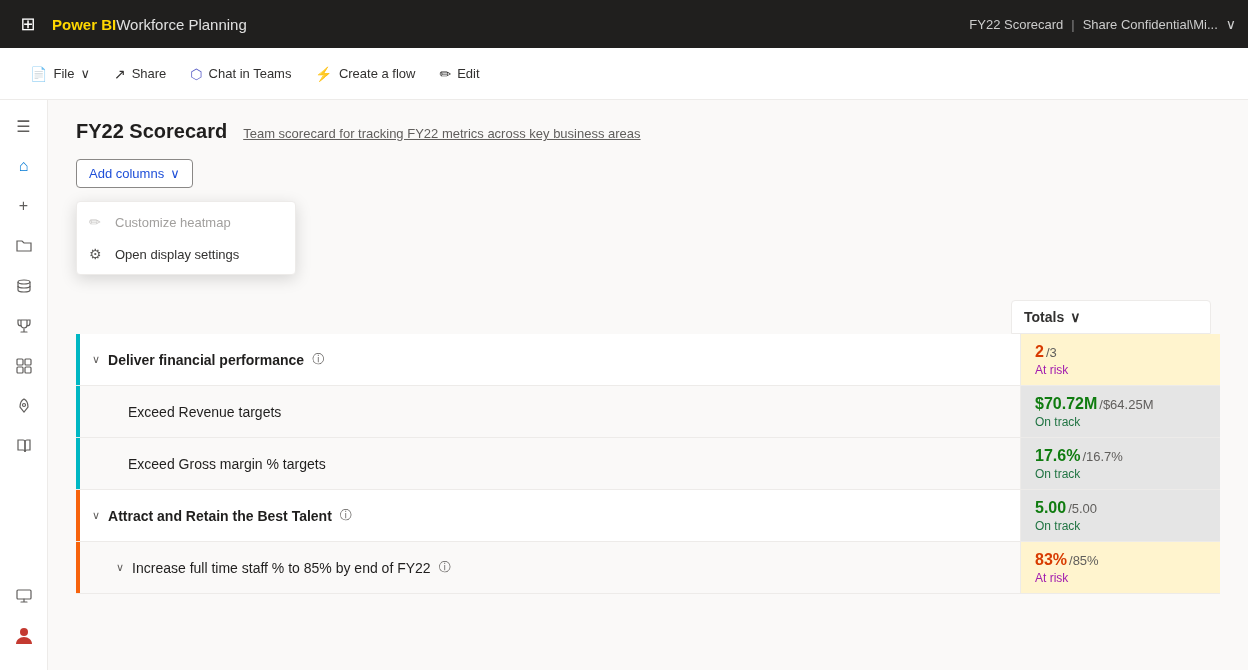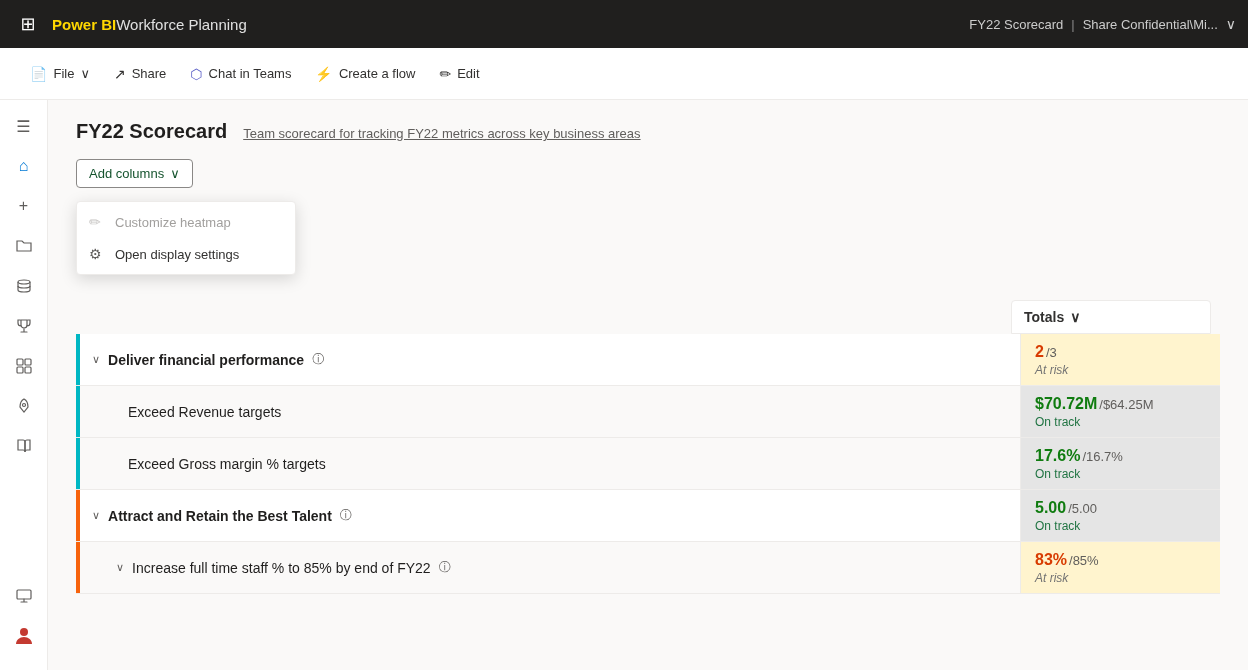--- a/index.html
+++ b/index.html
@@ -83,21 +83,21 @@
       font-size: 20px; font-weight: 600; color: #201f1e;
     }
     .scorecard-subtitle {
       font-size: 13px; color: #605e5c; text-decoration: underline;
     }
 
     
     .add-columns-btn {
       display: inline-flex; align-items: center; gap: 6px;
       padding: 6px 12px; border: 1px solid #8a8886; border-radius: 4px;
-      font-size: 13px; color: #14532d; cursor: pointer; background: #fff;
+      font-size: 13px; color: #1d4ed8; cursor: pointer; background: #fff;
       margin-bottom: 12px;
     }
 
     
     .dropdown-menu {
       position: absolute; top: 100px; left: 28px;
       background: #fff; border: 1px solid #edebe9;
       border-radius: 4px; box-shadow: 0 4px 16px rgba(0,0,0,0.15);
       width: 220px; z-index: 100; padding: 4px 0;
     }
@@ -154,21 +154,21 @@
     .metric-value-row { display: flex; align-items: baseline; gap: 2px; }
     .metric-value { font-size: 16px; font-weight: 600; }
     .metric-target { font-size: 13px; color: #605e5c; }
     .metric-status { font-size: 12px; margin-top: 2px; }
 
     
     .status-at-risk { background: #fff4ce; }
     .status-on-track { background: #e5e5e5; }
     .status-value-at-risk { color: #d83b01; }
     .status-value-on-track { color: #107c10; }
-    .status-text-at-risk { color: #737373; font-style: italic; }
+    .status-text-at-risk { color: #a21caf; }
     .status-text-on-track { color: #217443; }
 
     .sub-row {
       background: #faf9f8;
     }
     .sub-row .section-row-content {
       padding-left: 36px; background: #faf9f8;
     }
   </style>
 </head>

